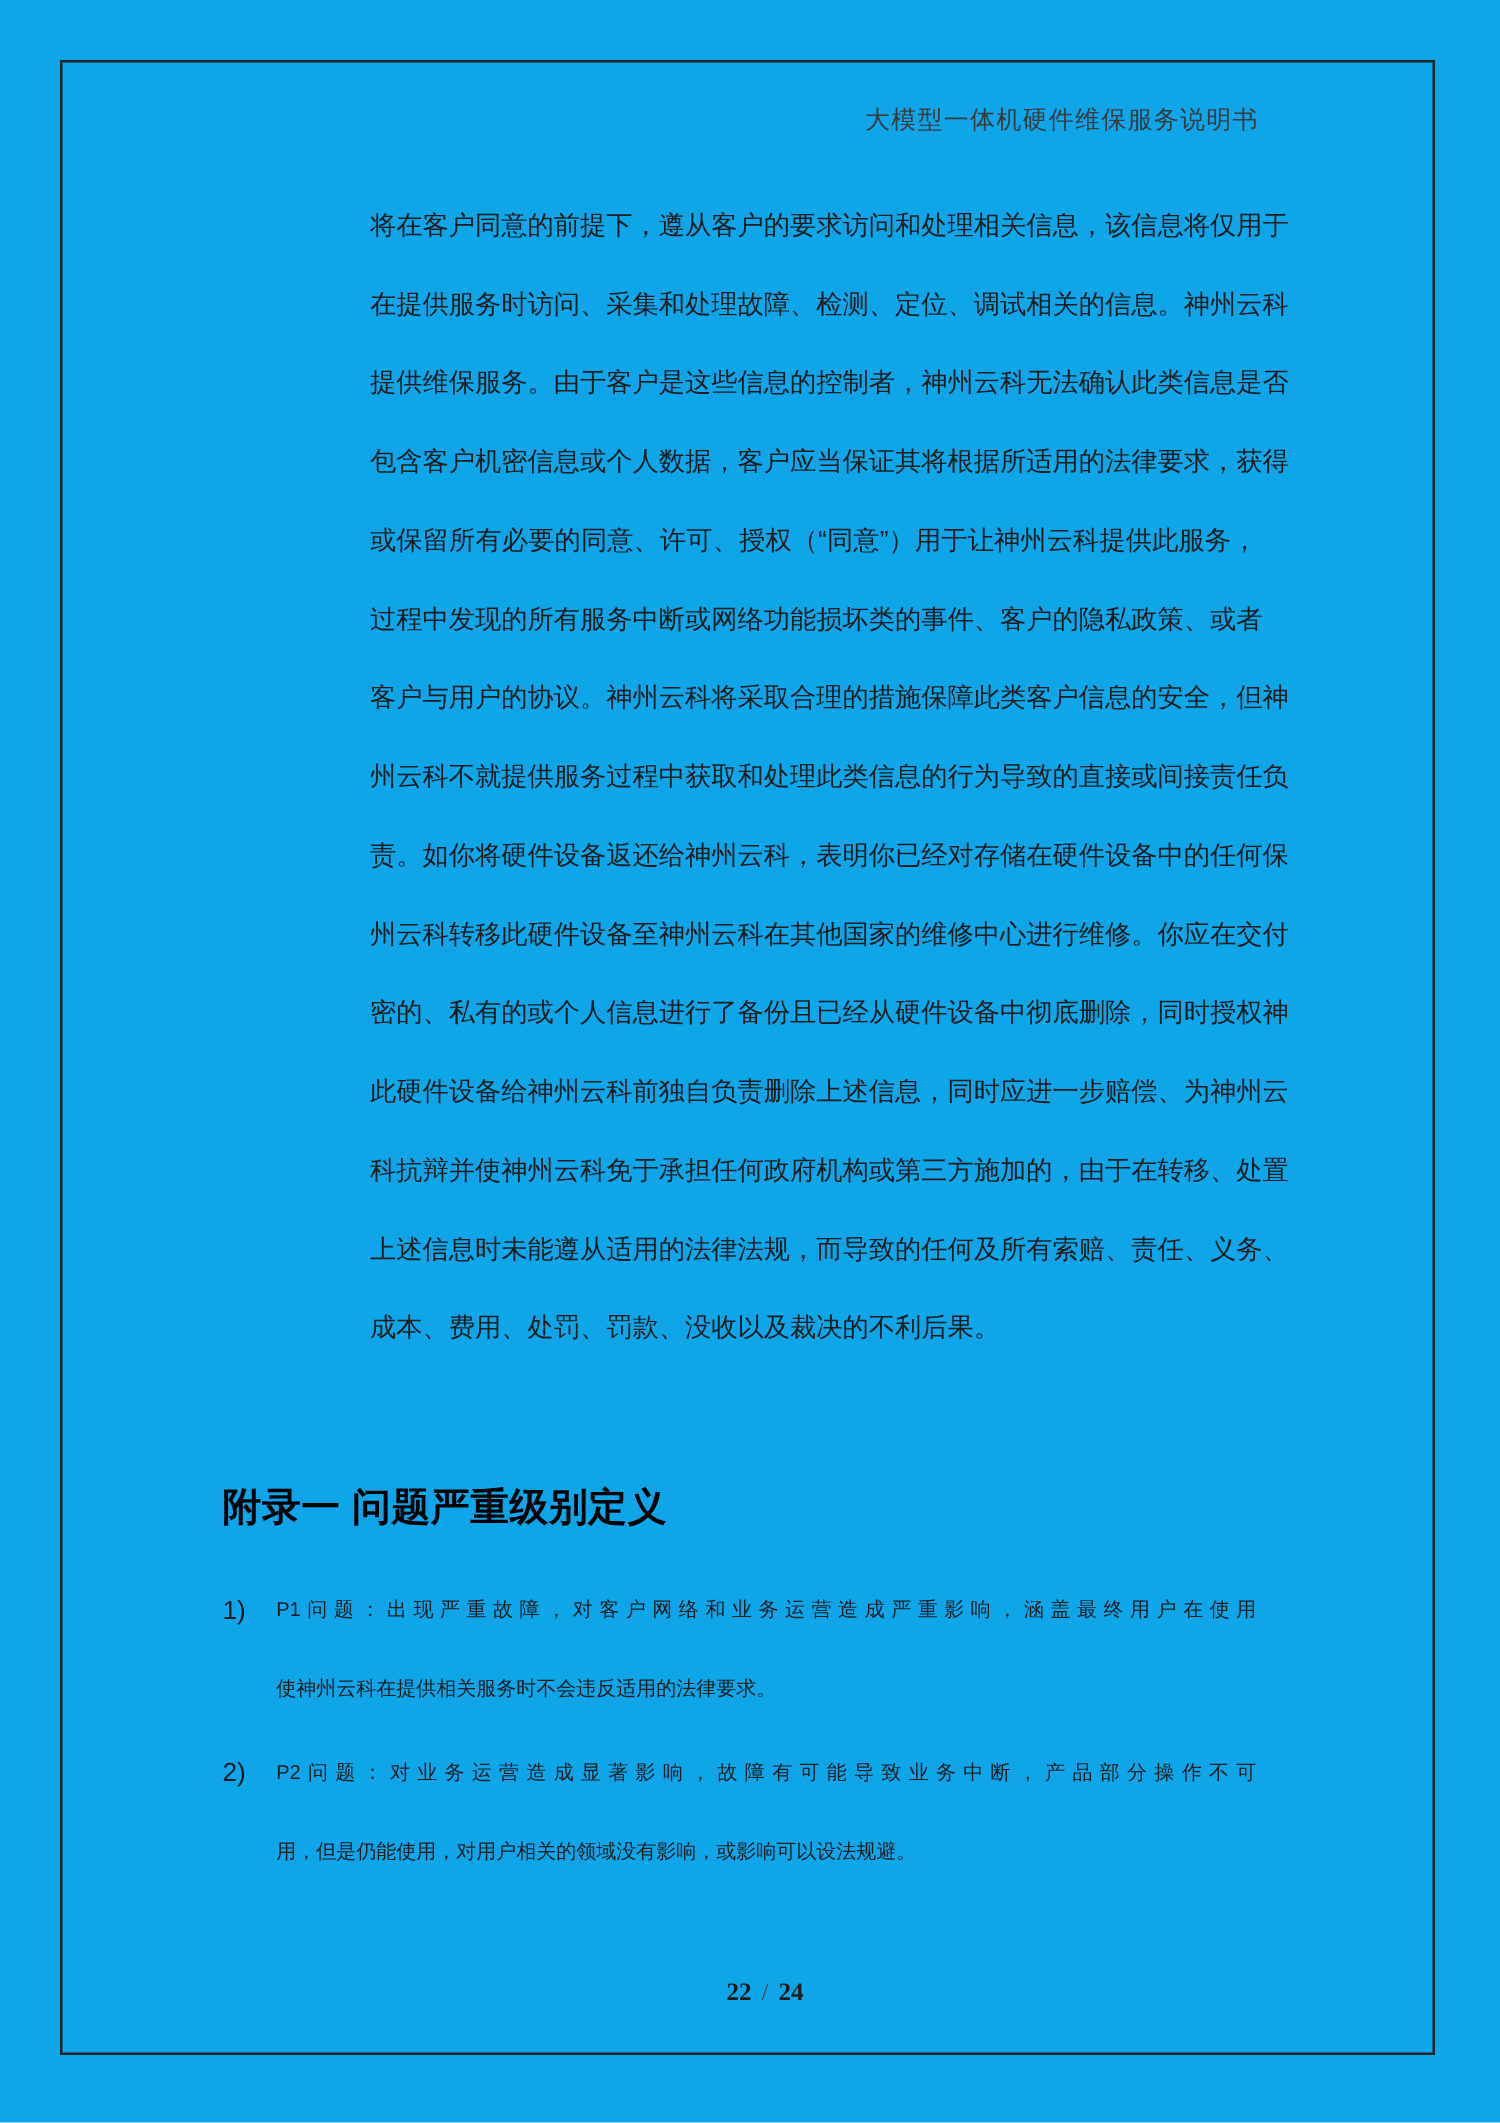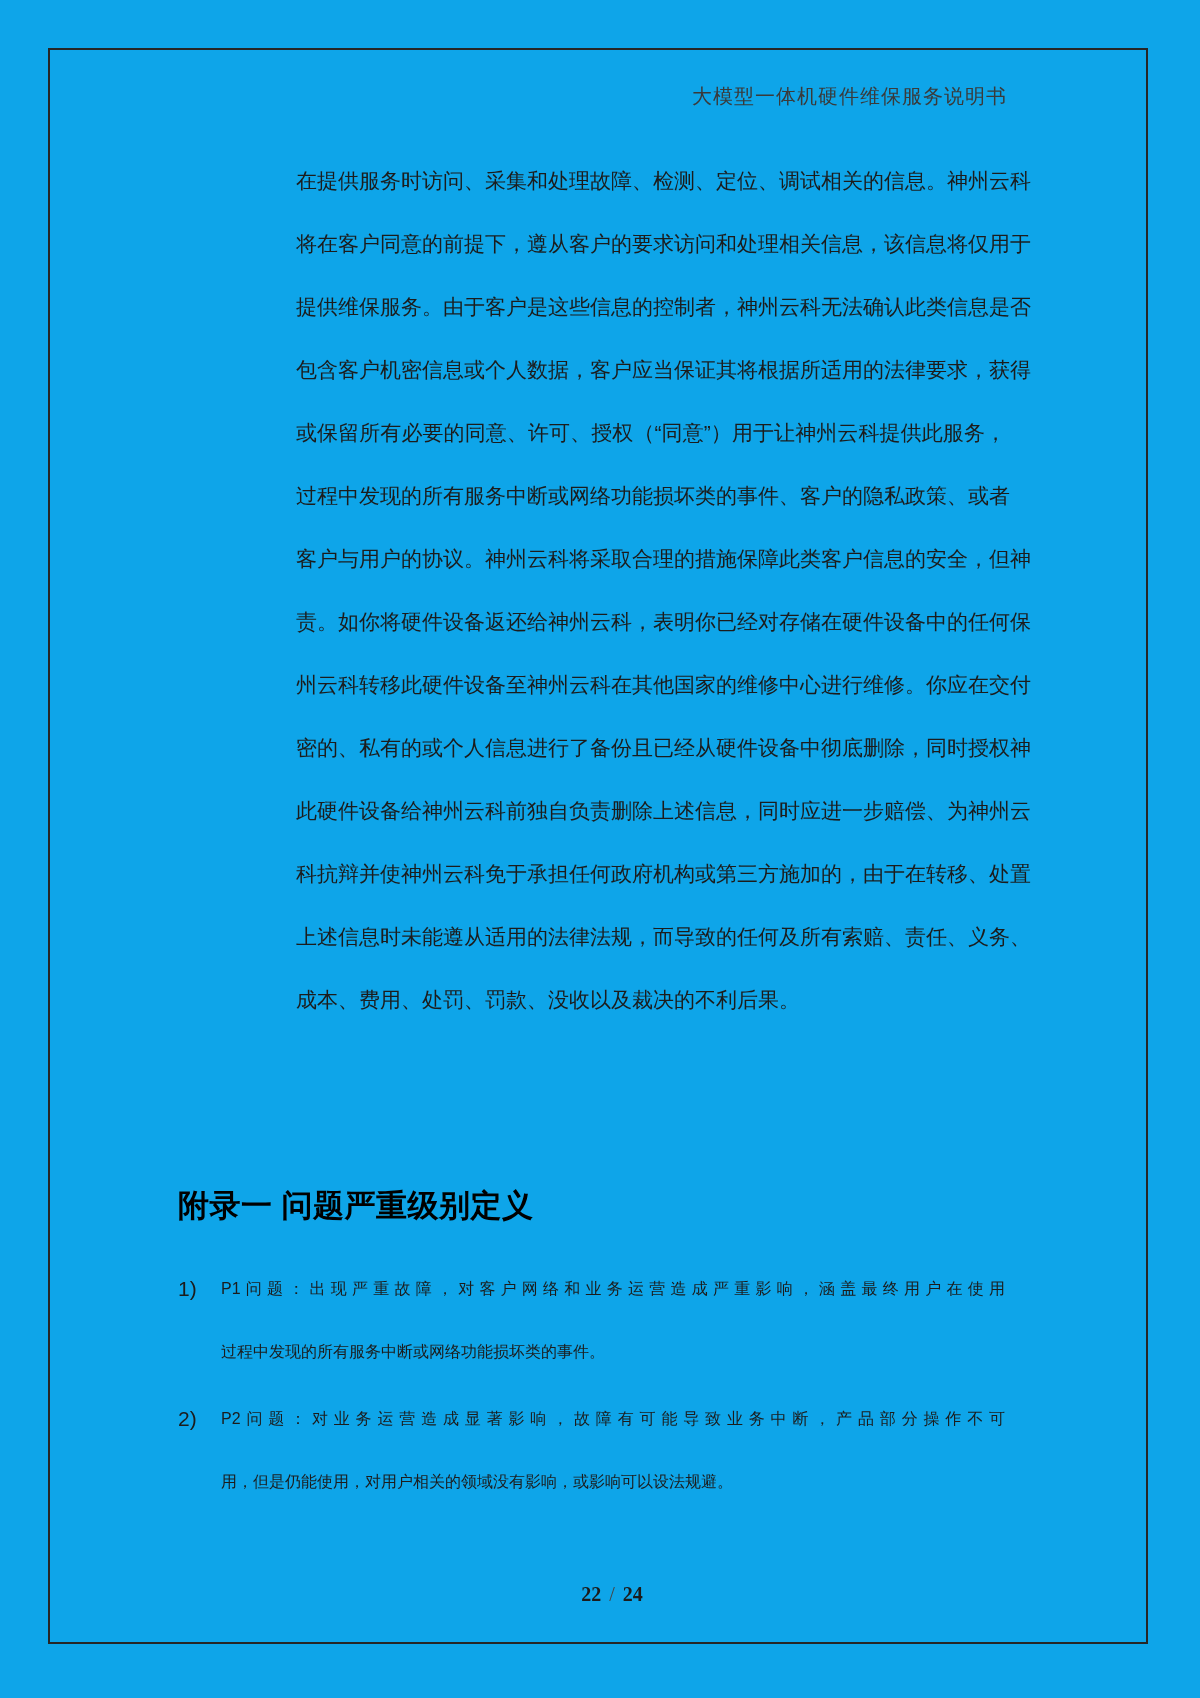--- a/index.html
+++ b/index.html
@@ -127,45 +127,46 @@
 </head>
 <body>
 
 <div id="page">
 
   <div class="page-border"></div>
 
   <div class="doc-header">大模型一体机硬件维保服务说明书</div>
 
   <div class="body-paragraph">
+    <span class="body-line">将在客户同意的前提下，遵从客户的要求访问和处理相关信息，该信息将仅用于</span>
     <span class="body-line">在提供服务时访问、采集和处理故障、检测、定位、调试相关的信息。神州云科</span>
-    <span class="body-line">将在客户同意的前提下，遵从客户的要求访问和处理相关信息，该信息将仅用于</span>
     <span class="body-line">提供维保服务。由于客户是这些信息的控制者，神州云科无法确认此类信息是否</span>
     <span class="body-line">包含客户机密信息或个人数据，客户应当保证其将根据所适用的法律要求，获得</span>
     <span class="body-line">或保留所有必要的同意、许可、授权（“同意”）用于让神州云科提供此服务，</span>
     <span class="body-line">过程中发现的所有服务中断或网络功能损坏类的事件、客户的隐私政策、或者</span>
     <span class="body-line">客户与用户的协议。神州云科将采取合理的措施保障此类客户信息的安全，但神</span>
+    <span class="body-line">州云科不就提供服务过程中获取和处理此类信息的行为导致的直接或间接责任负</span>
     <span class="body-line">责。如你将硬件设备返还给神州云科，表明你已经对存储在硬件设备中的任何保</span>
     <span class="body-line">州云科转移此硬件设备至神州云科在其他国家的维修中心进行维修。你应在交付</span>
     <span class="body-line">密的、私有的或个人信息进行了备份且已经从硬件设备中彻底删除，同时授权神</span>
     <span class="body-line">此硬件设备给神州云科前独自负责删除上述信息，同时应进一步赔偿、为神州云</span>
     <span class="body-line">科抗辩并使神州云科免于承担任何政府机构或第三方施加的，由于在转移、处置</span>
     <span class="body-line">上述信息时未能遵从适用的法律法规，而导致的任何及所有索赔、责任、义务、</span>
     <span class="body-line ln-last">成本、费用、处罚、罚款、没收以及裁决的不利后果。</span>
   </div>
 
   <div class="appendix-heading">附录一 问题严重级别定义</div>
 
   <div class="ordered-list">
 
     <div class="list-item">
       <span class="list-marker">1)</span>
       <div class="list-lines">
         <span class="list-line justify-full">P1问题：出现严重故障，对客户网络和业务运营造成严重影响，涵盖最终用户在使用</span>
-        <span class="list-line">过程中发现的所有服务中断或网络功能损坏类的事件。</span>
+        <span class="list-line">使神州云科在提供相关服务时不会违反适用的法律要求。</span>
       </div>
     </div>
 
     <div class="list-item">
       <span class="list-marker">2)</span>
       <div class="list-lines">
         <span class="list-line justify-full">P2问题：对业务运营造成显著影响，故障有可能导致业务中断，产品部分操作不可</span>
         <span class="list-line">用，但是仍能使用，对用户相关的领域没有影响，或影响可以设法规避。</span>
       </div>
     </div>

